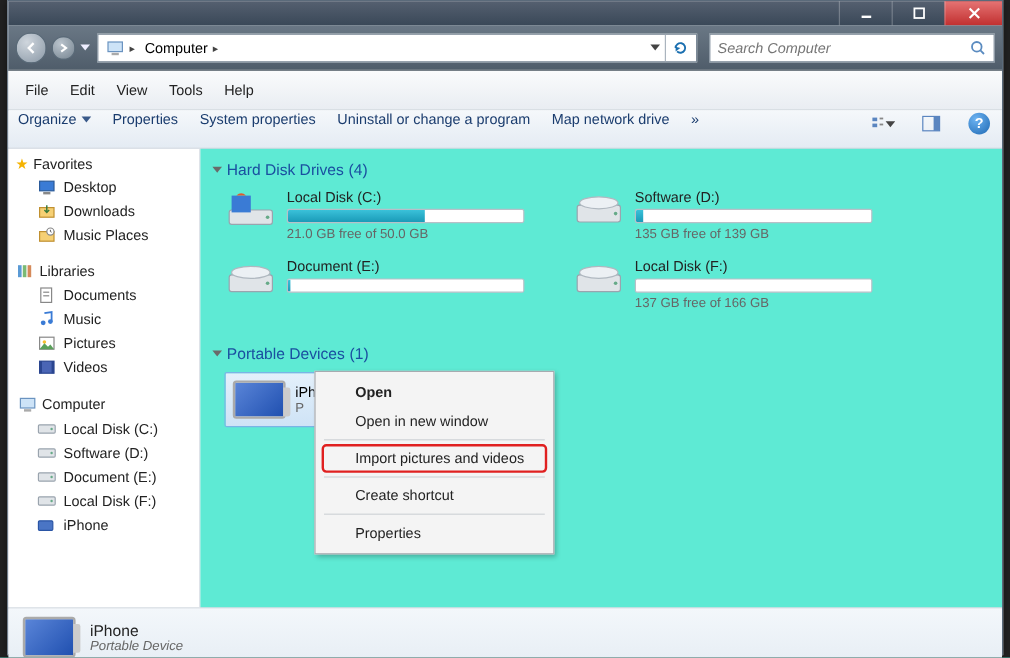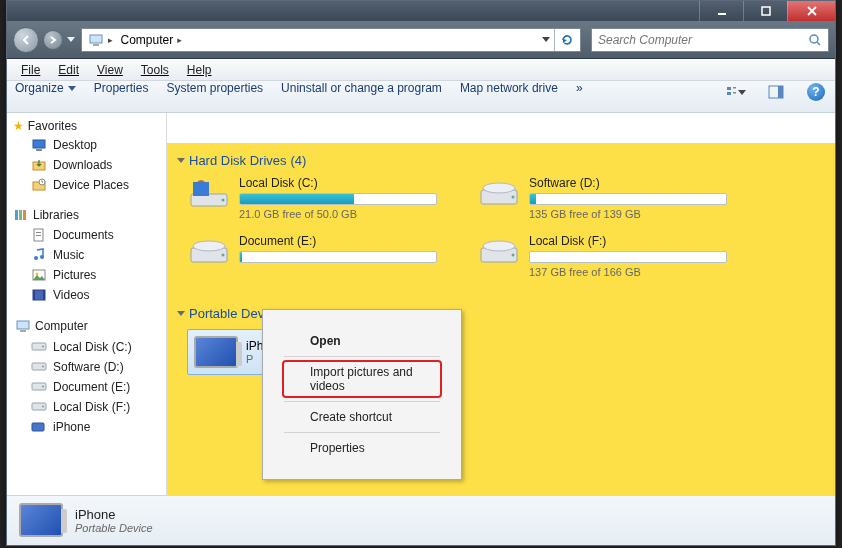--- a/index.html
+++ b/index.html
@@ -14,48 +14,48 @@
 .navbtn.small { width: 20px; height: 20px; background: radial-gradient(circle at 35% 30%, #bac4cd, #768490); }
 .navdd { width: 12px; height: 20px; display: flex; align-items: center; justify-content: center; color: #eef; margin-left: -2px; }
 .addrbar { flex: 1; height: 24px; background: #fff; border: 1px solid #7c8a98; display: flex; align-items: center; padding: 0 2px; }
 .addr-seg { display: flex; align-items: center; gap: 4px; padding: 0 4px; font-size: 12px; color: #000; }
 .addr-seg .tri { font-size: 9px; color: #444; }
 .addr-spacer { flex: 1; }
 .addr-end { display: flex; align-items: center; gap: 2px; padding: 0 4px; }
 .refresh { width: 24px; height: 22px; border-left: 1px solid #aab4be; display: flex; align-items: center; justify-content: center; color: #1a6fb0; }
 .searchbar { width: 238px; height: 24px; background: #fff; border: 1px solid #7c8a98; display: flex; align-items: center; padding: 0 6px; margin-left: 6px; }
 .searchbar input { border: none; outline: none; flex: 1; font-size: 12px; color: #888; font-style: italic; }
-.menubar { height: 22px; background: linear-gradient(180deg, #fafbfc, #e9edf2); border-bottom: 1px solid #d0d7de; display: flex; align-items: center; padding: 0 6px; gap: 2px; text-decoration: underline; }
+.menubar { height: 33px; background: linear-gradient(180deg, #fafbfc, #e9edf2); border-bottom: 1px solid #d0d7de; display: flex; align-items: center; padding: 0 6px; gap: 2px; }
 .menubar span { font-size: 12px; padding: 2px 8px; color: #222; }
 .toolbar { height: 32px; background: linear-gradient(180deg, #f5f8fb, #e4ebf3); border-bottom: 1px solid #c7d0da; display: flex; align-items: flex-start; padding: 0 8px; gap: 18px; font-size: 12px; color: #1a3c6e; }
 .toolbar .item { display: flex; align-items: center; gap: 4px; }
 .toolbar .spacer { flex: 1; }
 .toolbar .iconbtn { width: 22px; height: 22px; display: flex; align-items: center; justify-content: center; border: 1px solid transparent; border-radius: 2px; }
 .helpicon { width: 18px; height: 18px; border-radius: 50%; background: radial-gradient(circle at 35% 30%, #6db3f2, #1e69b3); color: #fff; font-size: 12px; font-weight: bold; display: flex; align-items: center; justify-content: center; }
 .body { display: flex; height: calc(100% - 20px - 38px - 22px - 32px - 50px); }
 .sidebar { width: 160px; border-right: 1px solid #d8dde4; background: #fff; overflow: hidden; font-size: 12px; padding: 4px 0 4px 4px; }
 .side-section { margin-bottom: 10px; }
 .side-header { display: flex; align-items: center; gap: 4px; padding: 2px 2px; color: #222; }
 .side-header .star { color: #f5b301; }
 .side-item { display: flex; align-items: center; gap: 6px; padding: 2px 2px 2px 20px; color: #222; }
 .icon16 { width: 16px; height: 16px; display: flex; align-items: center; justify-content: center; }
-.content { flex: 1; background: #fde047; position: relative; padding: 6px 10px; overflow: hidden; margin-top: 30px; }
+.content { flex: 1; background: #5eead4; position: relative; padding: 6px 10px; overflow: hidden; }
 .group-hdr { color: #1a4fa0; font-size: 13px; margin: 4px 0 8px 0; display: flex; align-items: center; gap: 4px; }
 .drives { display: flex; flex-wrap: wrap; gap: 0 40px; margin-left: 10px; margin-bottom: 14px; }
 .drive { width: 250px; display: flex; gap: 8px; align-items: flex-start; margin-bottom: 14px; }
 .drive .diskicon { width: 44px; height: 36px; display: flex; align-items: center; justify-content: center; }
 .drive .info { flex: 1; font-size: 12px; }
 .drive .name { color: #222; margin-bottom: 3px; }
 .drive .bar { height: 12px; border: 1px solid #b8c0c8; background: #fff; border-radius: 2px; overflow: hidden; margin-bottom: 3px; }
 .drive .bar .fill { height: 100%; background: linear-gradient(180deg, #3ac1d9, #1a9bb8); }
 .drive .free { color: #666; font-size: 11px; }
 .device.sel { background: linear-gradient(180deg, #e3f0fb, #cfe3f6); border: 1px solid #7ab4e6; border-radius: 2px; padding: 6px; width: 210px; display: flex; gap: 8px; align-items: center; margin-left: 10px; }
 .devicon { width: 44px; height: 32px; background: linear-gradient(135deg, #5a85d8, #2050b0); border-radius: 3px; border: 2px solid #aaa; position: relative; }
 .devicon::after { content: ""; position: absolute; right: -6px; top: 4px; width: 6px; height: 24px; background: #ccc; border-radius: 0 2px 2px 0; }
-.ctxmenu { position: absolute; left: 255px; top: 308px; width: 200px; background: #f4f4f4; border: 1px solid #a7abb0; box-shadow: 2px 2px 4px rgba(0,0,0,0.25); font-size: 12px; padding: 19px; z-index: 50; }
+.ctxmenu { position: absolute; left: 255px; top: 308px; width: 200px; background: #f4f4f4; border: 1px solid #a7abb0; box-shadow: 2px 2px 4px rgba(0,0,0,0.25); font-size: 12px; padding: 5px; z-index: 50; }
 .ctxmenu .mi { padding: 5px 10px 5px 28px; color: #222; }
 .ctxmenu .mi.bold { font-weight: bold; }
 .ctxmenu .sep { height: 1px; background: #d0d4d8; margin: 3px 2px; }
 .ctxmenu .hl { border: 2px solid #e02020; border-radius: 4px; padding: 3px 8px 3px 26px; }
 .details { height: 50px; background: linear-gradient(180deg, #f3f7fb, #e6edf4); border-top: 1px solid #cfd6de; display: flex; align-items: center; padding: 0 12px; gap: 12px; }
 .details .bigicon { width: 44px; height: 36px; }
 .details .txt .t { font-size: 13px; color: #222; }
 .details .txt .s { font-size: 11px; color: #666; font-style: italic; }
 .triangle-down { width: 0; height: 0; border-left: 4px solid transparent; border-right: 4px solid transparent; border-top: 5px solid currentColor; display: inline-block; }
 .triangle-down-open { width: 0; height: 0; border-left: 4px solid transparent; border-right: 4px solid transparent; border-top: 5px solid #6a6a6a; display: inline-block; }
@@ -195,21 +195,21 @@
           <span>Downloads</span>
         </div>
         <div class="side-item">
           <span class="icon16">
               <svg width="16" height="16">
                 <rect x="2" y="5" width="12" height="8" fill="#f6d074" stroke="#c09030"></rect>
                 <circle cx="11" cy="5" r="3" fill="#fff" stroke="#888"></circle>
                 <path d="M11 3.5 L11 5 L12 5.5" stroke="#555" stroke-width="0.8" fill="none"></path>
               </svg>
             </span>
-          <span>Device Places</span>
+          <span>Music Places</span>
         </div>
       </div>
 
       <div class="side-section">
         <div class="side-header">
           <span class="icon16">
               <svg width="16" height="16">
                 <rect x="2" y="3" width="3" height="10" fill="#5a9ad5"></rect>
                 <rect x="6" y="3" width="3" height="10" fill="#7aba75"></rect>
                 <rect x="10" y="3" width="3" height="10" fill="#d58a5a"></rect>
@@ -409,20 +409,21 @@
       <div class="devicon" style="width:44px;height:34px"></div>
     </div>
     <div class="txt">
       <div class="t">iPhone</div>
       <div class="s">Portable Device</div>
     </div>
   </div>
 
   <div class="ctxmenu" id="ctxmenu">
       <div class="mi bold">Open</div>
+      <div class="mi">Open in new window</div>
       <div class="sep"></div>
       <div class="mi hl">Import pictures and videos</div>
       <div class="sep"></div>
       <div class="mi">Create shortcut</div>
       <div class="sep"></div>
       <div class="mi">Properties</div>
     </div>
 
 </div>
 

